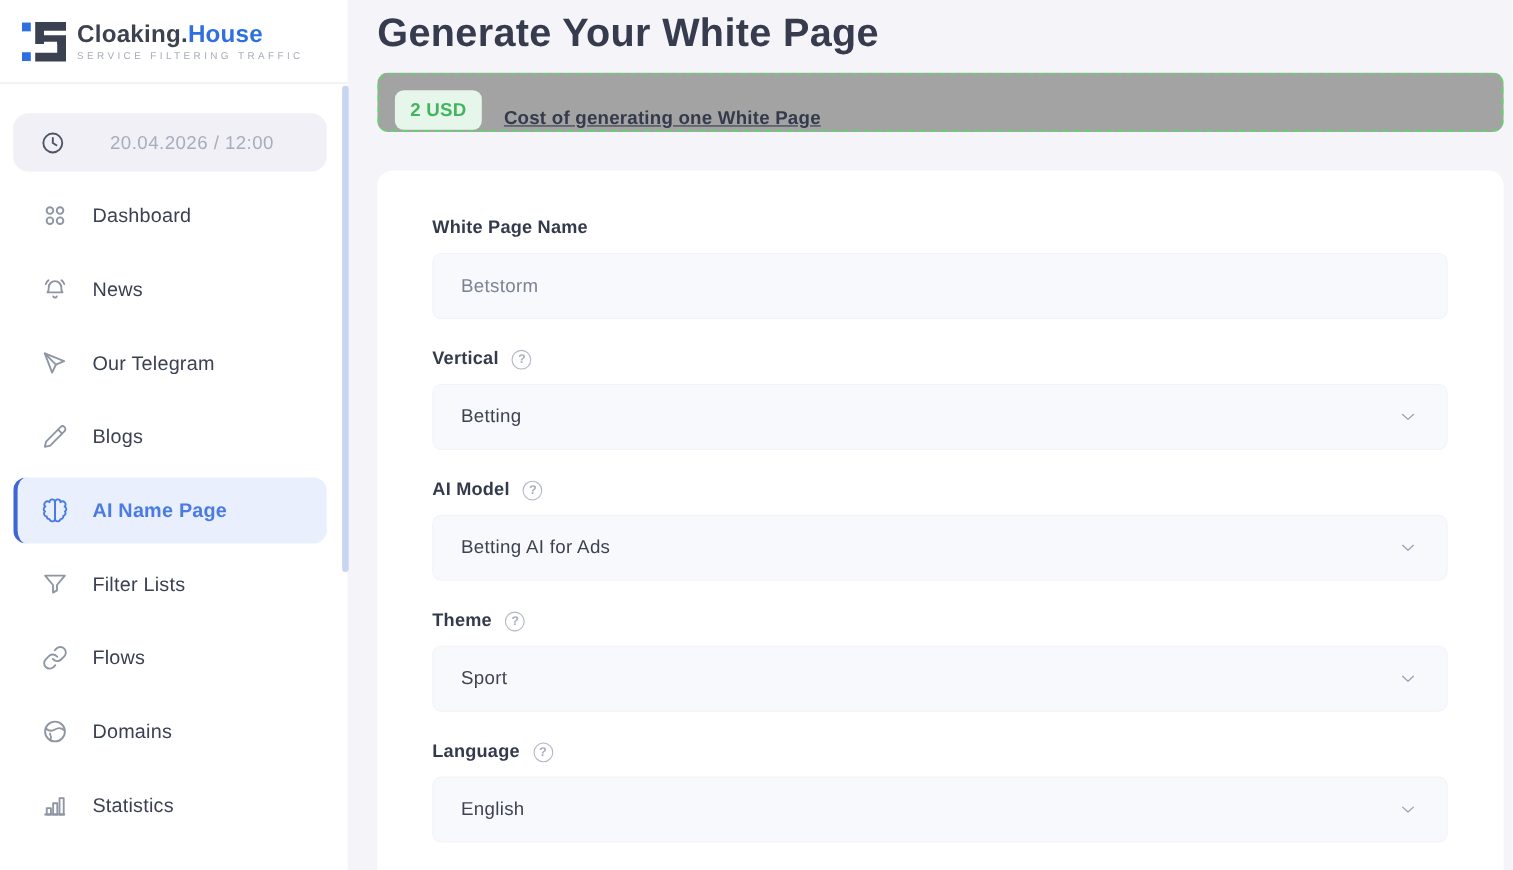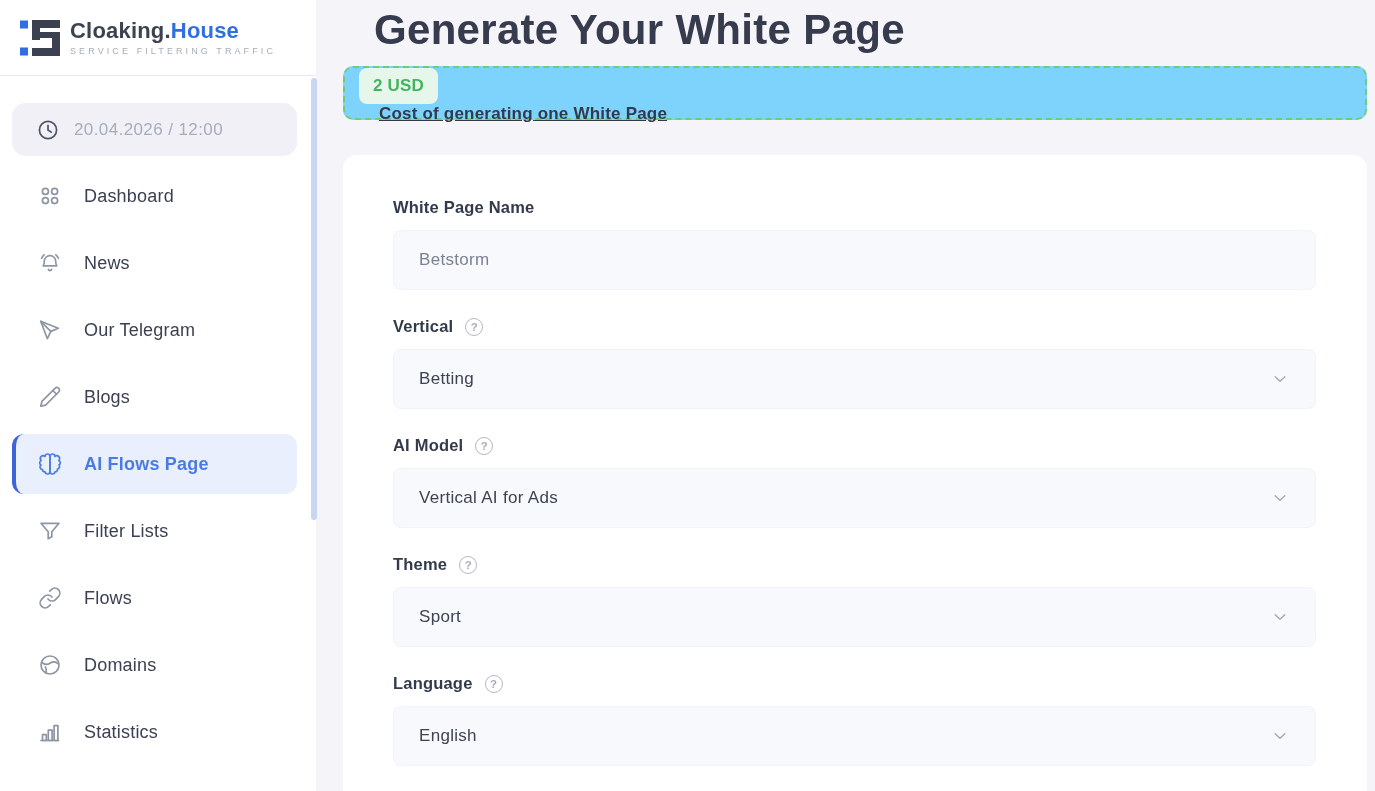--- a/index.html
+++ b/index.html
@@ -24,21 +24,21 @@
   .logo-text { margin-left:8px; display:flex; flex-direction:column; }
   .logo-title { font-size:22px; font-weight:700; color:#3d4250; letter-spacing:.2px; line-height:24px; }
   .logo-title .accent { color:#2f6fe0; }
   .logo-tagline { font-size:9px; color:#a7adb9; letter-spacing:3.1px; margin-top:3px; font-weight:500; }
 
   .datetime-capsule {
     margin:27px 19px 10px 12px; height:53px; background:#f0f0f6; border-radius:14px;
     display:flex; align-items:center; padding-left:24px;
   }
   .datetime-capsule .clock { width:24px; height:24px; color:#4d5464; }
-  .datetime-text { margin-left:14px; font-size:17px; color:#a6adbd; letter-spacing:.4px; }
+  .datetime-text { margin-left:40px; font-size:17px; color:#a6adbd; letter-spacing:.4px; }
 
   .nav { padding:0 19px 0 12px; }
   .nav-item {
     height:60px; margin-bottom:7px; display:flex; align-items:center;
     padding-left:26px; border-radius:12px; cursor:pointer; color:#8e95a3;
   }
   .nav-item .nav-icon { width:24px; height:24px; flex:0 0 auto; }
   .nav-item .nav-icon svg { width:24px; height:24px; display:block; }
   .nav-label { margin-left:22px; font-size:18px; font-weight:500; color:#3b4152; letter-spacing:.2px; }
   .nav-item.active {
@@ -47,26 +47,26 @@
   .nav-item.active .nav-label { color:#4a7be5; font-weight:600; }
 
   .sidebar-scrollthumb {
     position:absolute; right:-1px; top:78px; width:6px; height:442px;
     background:#c9d6f2; border-radius:3px;
   }
 
   
   .main { position:absolute; left:316px; top:0; width:1059px; height:791px; padding:10px 8px 0 27px; }
   .page-title {
-    font-size:42px; font-weight:800; color:#363b4d; letter-spacing:.3px; line-height:40px;margin-left:31px;
+    font-size:36px; font-weight:800; color:#363b4d; letter-spacing:.3px; line-height:40px;
   }
   .cost-banner {
-    margin-top:16px; height:54px; width:1024px; background:#7dd3fc;
+    margin-top:16px; height:54px; width:1024px; background:#a3a3a3;
     border:2px dashed #6ecb78; border-radius:10px;
-    display:flex; align-items:flex-start; padding-left:14px;flex-direction:column;
+    display:flex; align-items:flex-end; padding-left:14px;
   }
   .cost-badge {
     background:#e6f6ea; color:#43b45f; font-weight:700; font-size:17px;
     padding:8px 14px; border-radius:8px; letter-spacing:.2px;
   }
   .cost-text { margin-left:20px; font-size:17px; font-weight:700; color:#333a4b; letter-spacing:.2px;text-decoration:underline; }
 
   .card {
     margin-top:35px; width:1024px; height:700px; background:#ffffff;
     border-radius:14px 14px 0 0; padding:43px 50px 0 50px;
@@ -159,21 +159,21 @@
         </span>
         <span class="nav-label">Blogs</span>
       </div>
       <div class="nav-item active">
         <span class="nav-icon">
           <svg viewBox="0 0 24 24" fill="none" stroke="currentColor" stroke-width="1.7" stroke-linecap="round" stroke-linejoin="round">
             <path d="M9.5 2A2.5 2.5 0 0 1 12 4.5v15a2.5 2.5 0 0 1-4.96.44A2.5 2.5 0 0 1 4.5 17.5 2.5 2.5 0 0 1 3 13a2.5 2.5 0 0 1 .23-4.5A2.5 2.5 0 0 1 7 4.5 2.5 2.5 0 0 1 9.5 2Z"></path>
             <path d="M14.5 2A2.5 2.5 0 0 0 12 4.5v15a2.5 2.5 0 0 0 4.96.44 2.5 2.5 0 0 0 2.54-2.94A2.5 2.5 0 0 0 21 13a2.5 2.5 0 0 0-.23-4.5A2.5 2.5 0 0 0 17 4.5 2.5 2.5 0 0 0 14.5 2Z"></path>
           </svg>
         </span>
-        <span class="nav-label">AI Flows Page</span>
+        <span class="nav-label">AI Name Page</span>
       </div>
       <div class="nav-item">
         <span class="nav-icon">
           <svg viewBox="0 0 24 24" fill="none" stroke="currentColor" stroke-width="1.7" stroke-linecap="round" stroke-linejoin="round">
             <path d="M21 4.3H3l7.2 8.5v6.9l3.6-2v-4.9L21 4.3z"></path>
           </svg>
         </span>
         <span class="nav-label">Filter Lists</span>
       </div>
       <div class="nav-item">
@@ -237,21 +237,21 @@
               </svg>
             </span>
           </div>
         </div>
         <div class="field-group">
           <div class="field-label-row">
             <span class="field-label">AI Model</span>
             <span class="help">?</span>
           </div>
           <div class="field-select">
-            <span class="select-value">Vertical AI for Ads</span>
+            <span class="select-value">Betting AI for Ads</span>
             <span class="chev">
               <svg viewBox="0 0 24 24" fill="none" stroke="currentColor" stroke-width="1.6" stroke-linecap="round" stroke-linejoin="round">
                 <path d="M5.5 9l6.5 6 6.5-6"></path>
               </svg>
             </span>
           </div>
         </div>
         <div class="field-group">
           <div class="field-label-row">
             <span class="field-label">Theme</span>

